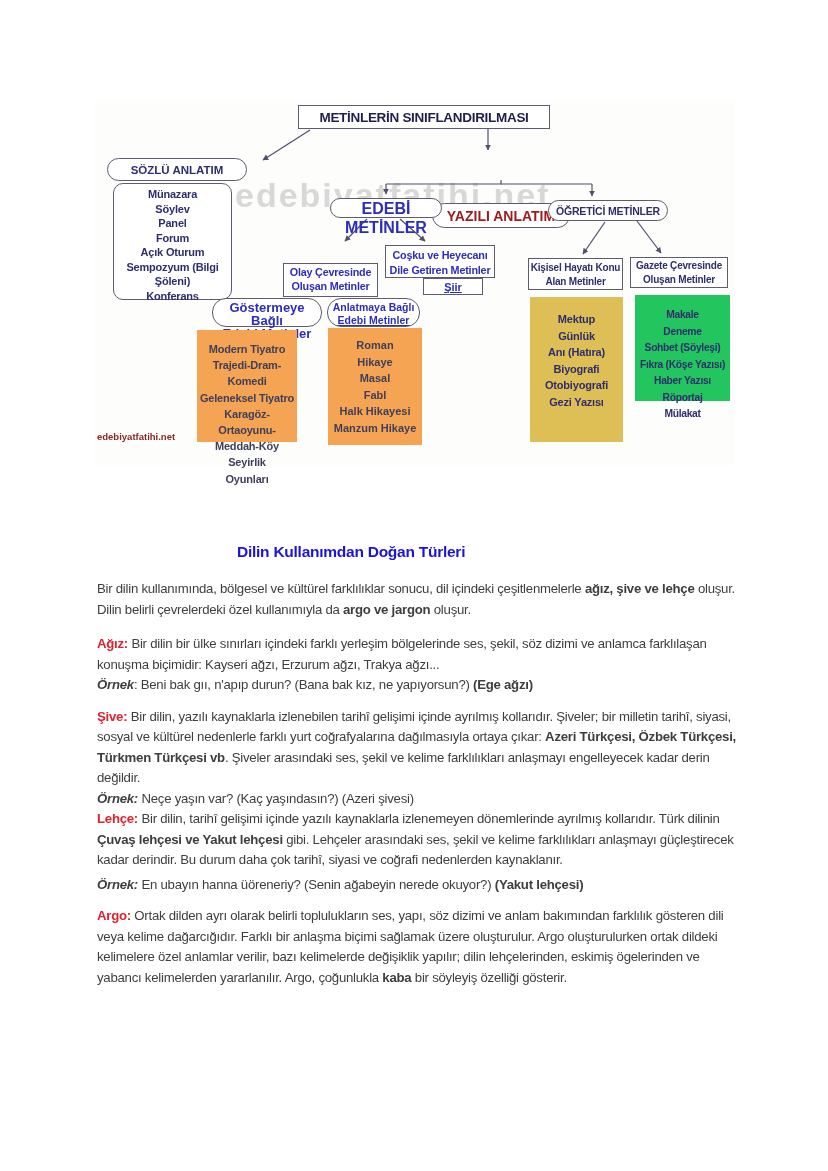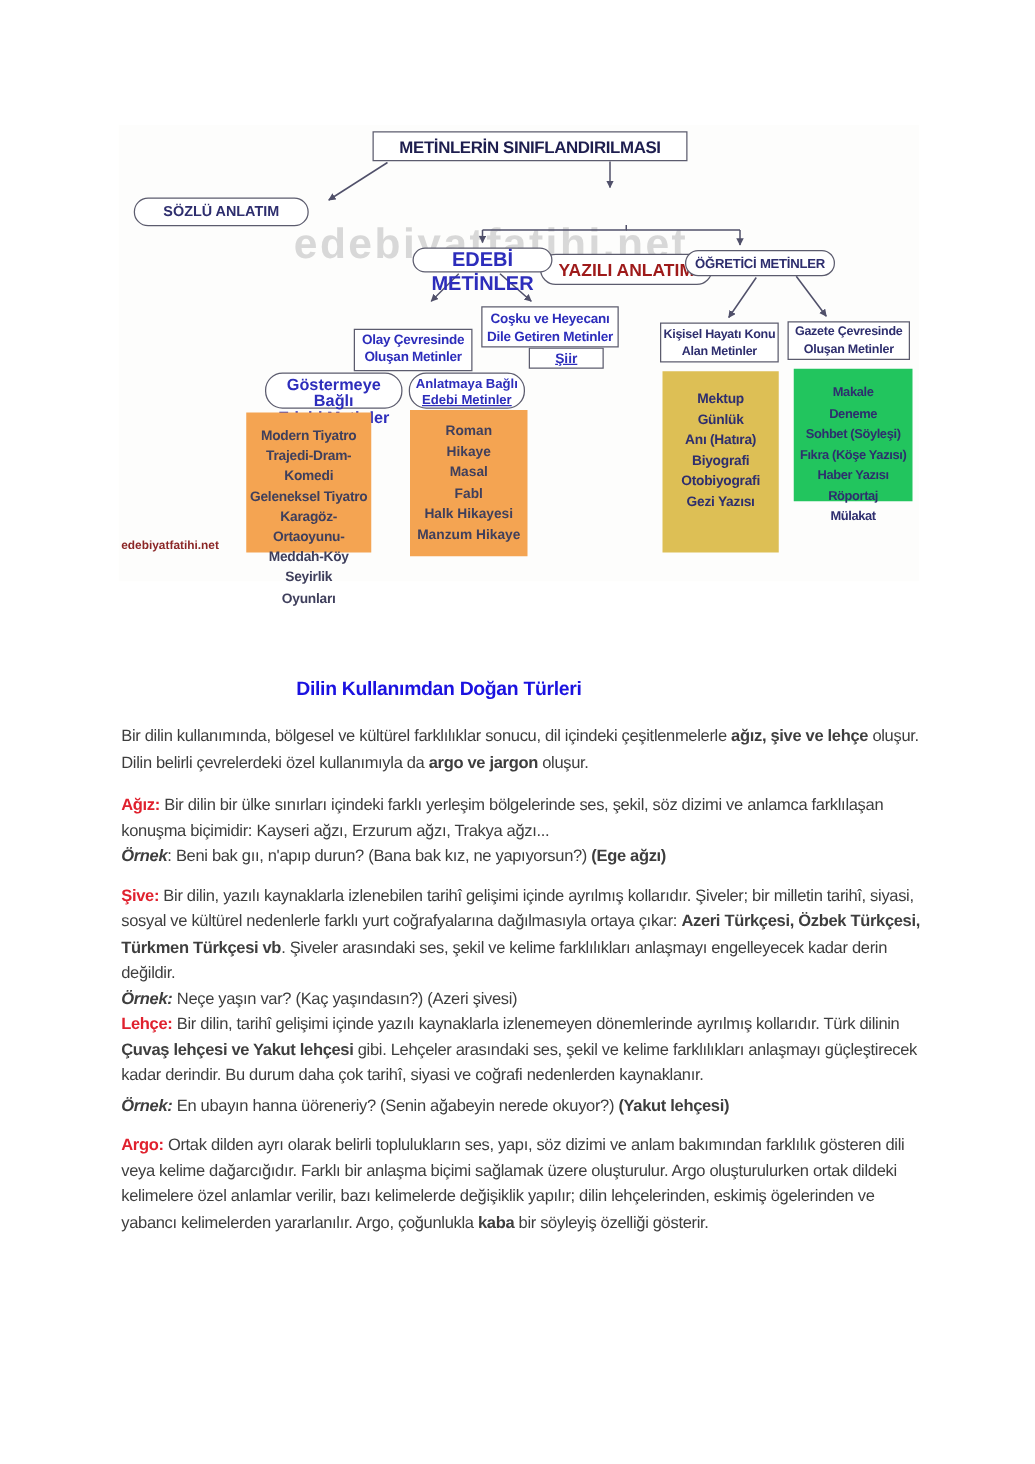--- a/index.html
+++ b/index.html
@@ -96,20 +96,29 @@
       <line x1="225" y1="177" x2="197" y2="194" marker-end="url(#ah)"></line>
       <line x1="252" y1="177" x2="275" y2="194" marker-end="url(#ah)"></line>
     </g>
   </svg>
 
   <div class="node d-title">METİNLERİN SINIFLANDIRILMASI</div>
 
   <div class="node oval d-sozlu navy">SÖZLÜ ANLATIM</div>
   <div class="node oval d-yazili dred">YAZILI ANLATIM</div>
 
+  <div class="node d-list navy">
+    <div>Münazara</div>
+    <div>Söylev</div>
+    <div>Panel</div>
+    <div>Forum</div>
+    <div>Açık Oturum</div>
+    <div>Sempozyum (Bilgi Şöleni)</div>
+    <div>Konferans</div>
+  </div>
 
   <div class="node oval d-edebi blue">EDEBİ METİNLER</div>
   <div class="node oval d-ogretici navy">ÖĞRETİCİ METİNLER</div>
 
   <div class="node rbox d-olay blue">
     <div>Olay Çevresinde</div>
     <div>Oluşan Metinler</div>
   </div>
   <div class="node rbox d-cosku blue">
     <div>Coşku ve Heyecanı</div>

